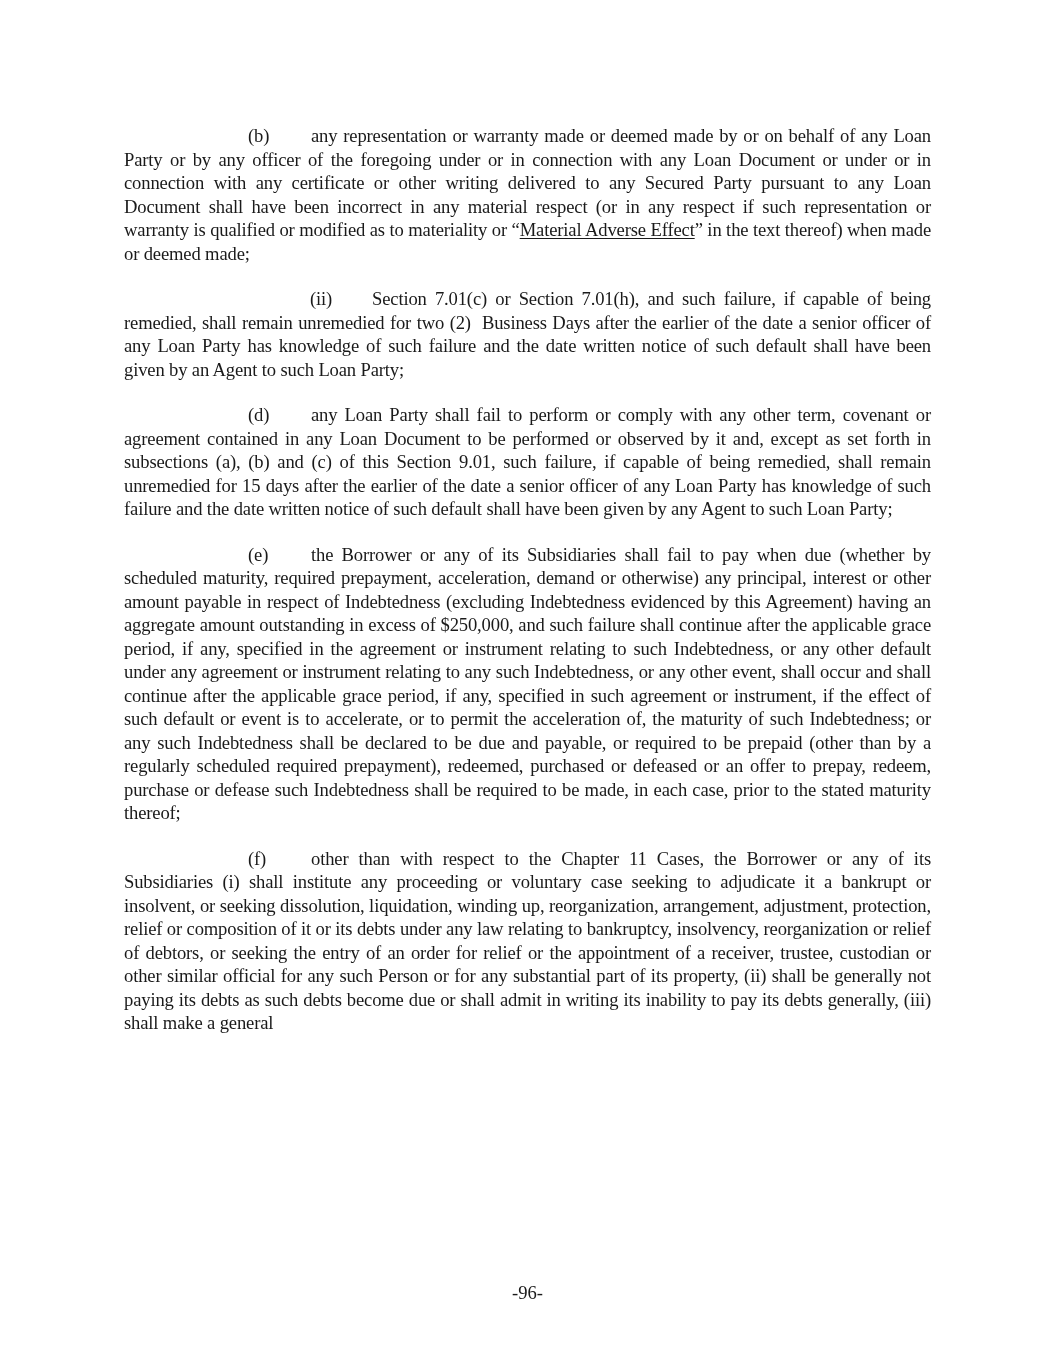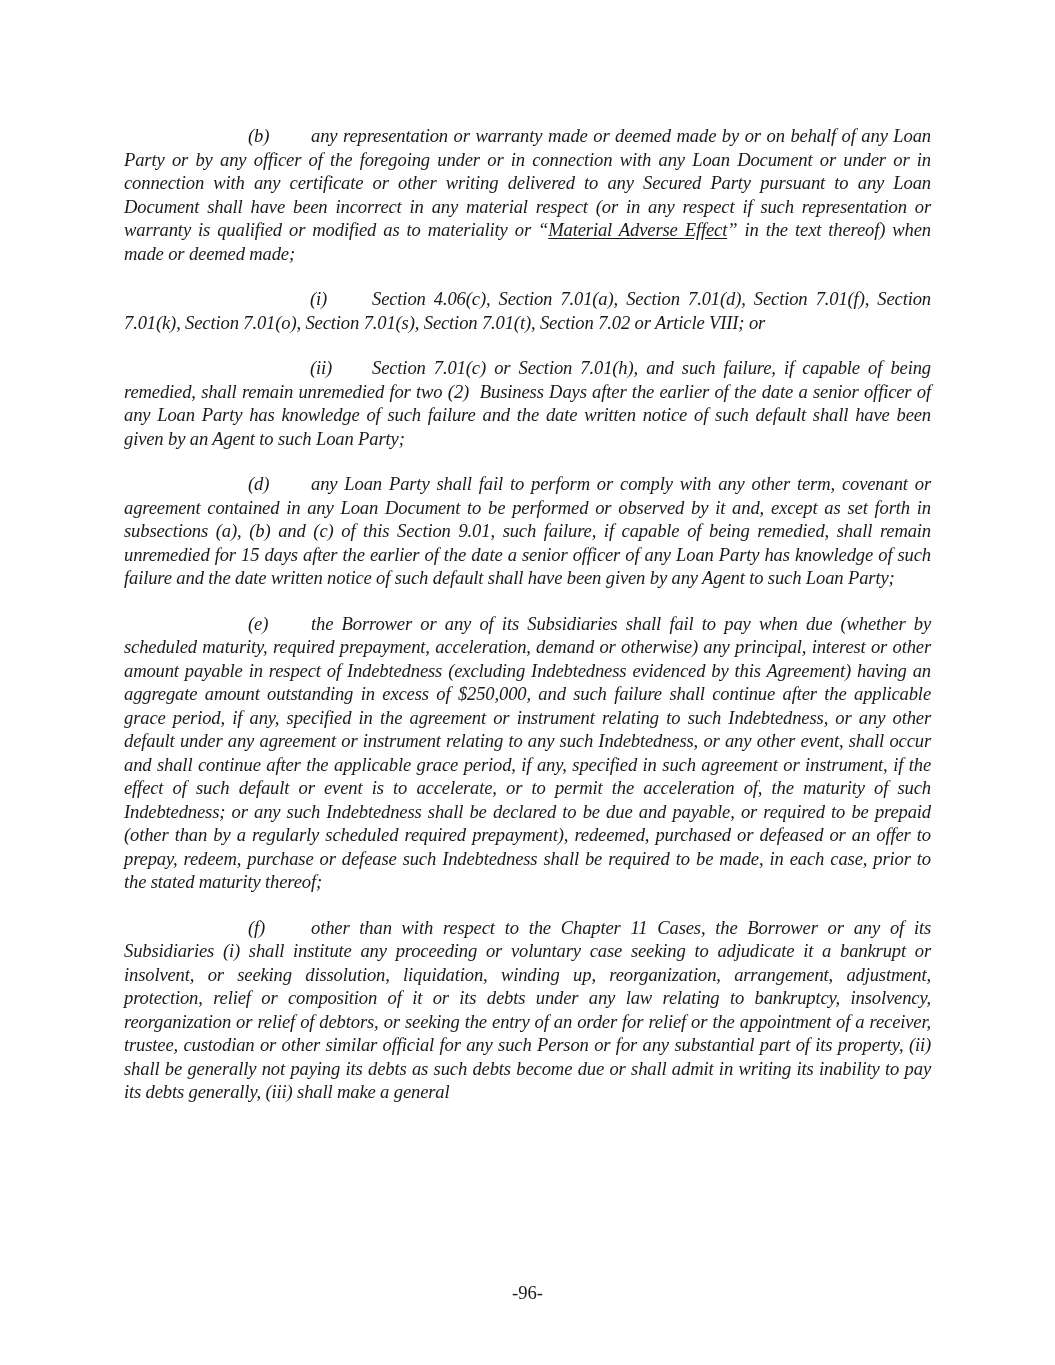--- a/index.html
+++ b/index.html
@@ -20,21 +20,20 @@
       left: 124px;
       top: 124px;
       width: 807px;
     }
     .para {
       font-size: 18.6px;
       line-height: 23.5px;
       text-align: justify;
       margin: 0 0 22px 0;
       letter-spacing: -0.15px;
-      font-style: italic;
     }
     .para .label {
       display: inline-block;
     }
     .para.level1 .lead {
       display: inline-block;
       width: 124px;
     }
     .para.level1 .label {
       width: 63px;
@@ -63,23 +62,20 @@
 </head>
 <body>
 
 <div class="page">
 
   <p class="para level1">
     <span class="lead"></span><span class="label">(b)</span><span>any representation or warranty made or deemed made by or on behalf of any Loan Party or by any officer of the foregoing under or in connection with any Loan Document or under or in connection with any certificate or other writing delivered to any Secured Party pursuant to any Loan Document shall have been incorrect in any material respect (or in any respect if such representation or warranty is qualified or modified as to materiality or “</span><span class="u">Material Adverse Effect</span><span>” in the text thereof) when made or deemed made;</span>
   </p>
 
 
-  <p class="para level2">
-    <span class="lead"></span><span class="label">(i)</span><span>Section 4.06(c), Section 7.01(a), Section 7.01(d), Section 7.01(f), Section 7.01(k), Section 7.01(o), Section 7.01(s), Section 7.01(t), Section 7.02 or Article VIII; or</span>
-  </p>
 
   <p class="para level2">
     <span class="lead"></span><span class="label">(ii)</span><span style="white-space: pre-wrap;">Section 7.01(c) or Section 7.01(h), and such failure, if capable of being remedied, shall remain unremedied for two (2)  Business Days after the earlier of the date a senior officer of any Loan Party has knowledge of such failure and the date written notice of such default shall have been given by an Agent to such Loan Party;</span>
   </p>
 
   <p class="para level1">
     <span class="lead"></span><span class="label">(d)</span><span>any Loan Party shall fail to perform or comply with any other term, covenant or agreement contained in any Loan Document to be performed or observed by it and, except as set forth in subsections (a), (b) and (c) of this Section 9.01, such failure, if capable of being remedied, shall remain unremedied for 15 days after the earlier of the date a senior officer of any Loan Party has knowledge of such failure and the date written notice of such default shall have been given by any Agent to such Loan Party;</span>
   </p>
 
   <p class="para level1">

